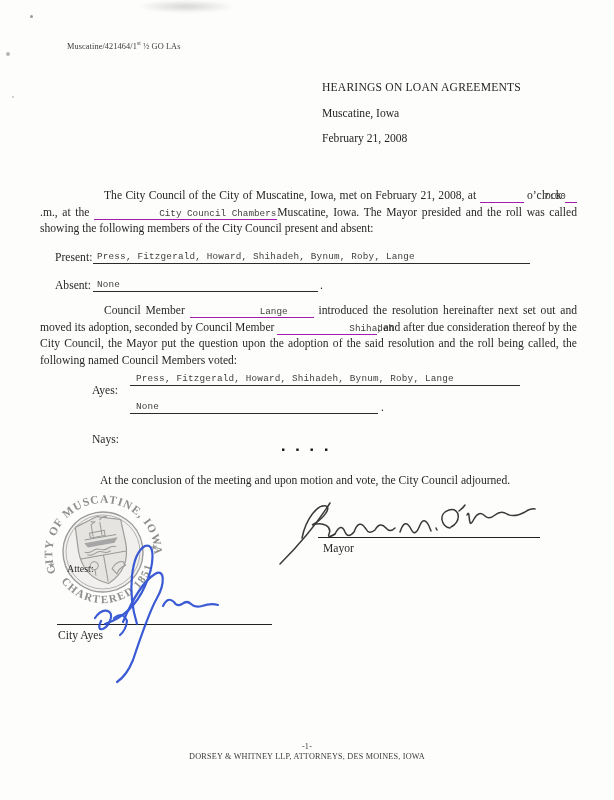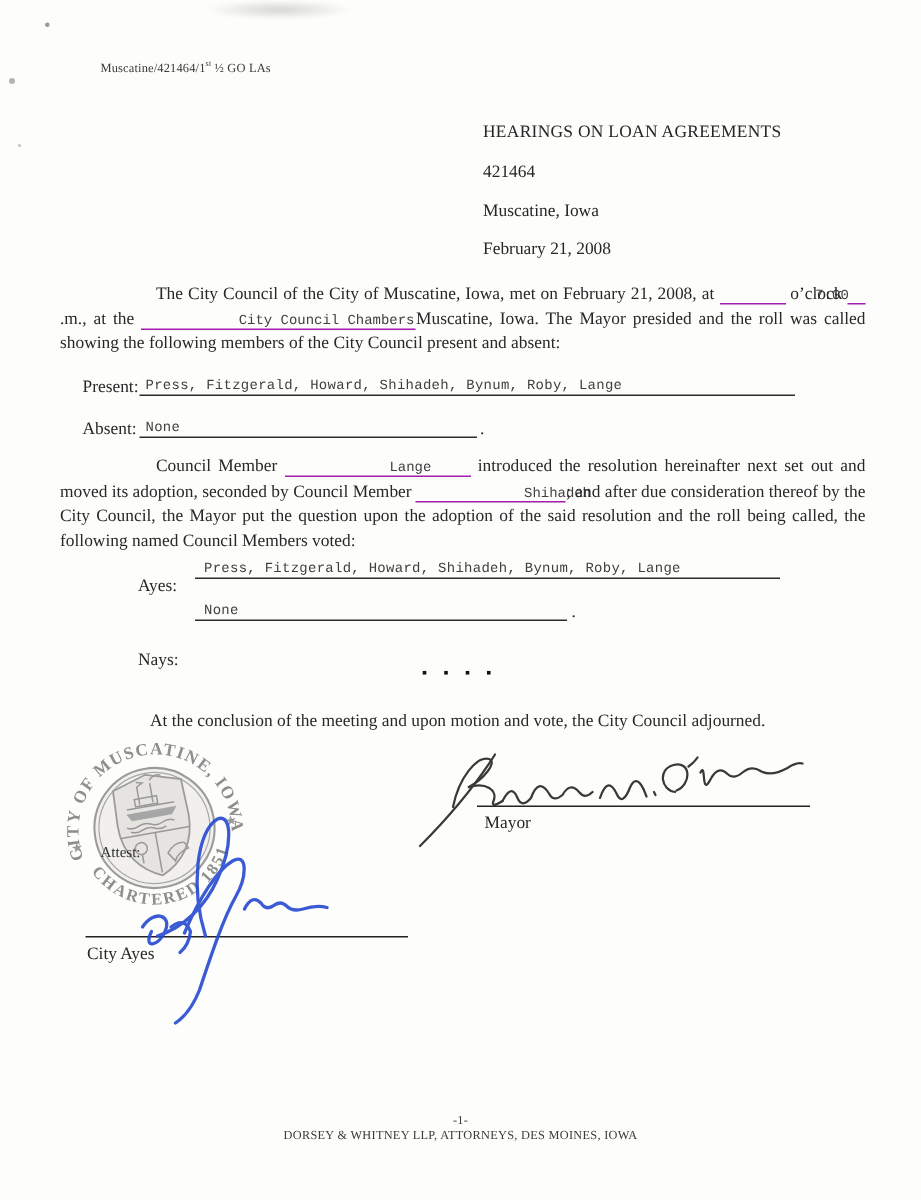--- a/index.html
+++ b/index.html
@@ -46,21 +46,20 @@
 
   <div class="abs smudge"></div>
   <div class="abs speck" style="left:30px;top:15px;width:3px;height:3px;"></div>
   <div class="abs speck" style="left:6px;top:52px;width:4px;height:4px;background:#b5b5b5;"></div>
   <div class="abs speck" style="left:12px;top:96px;width:2px;height:2px;background:#c2c2c2;"></div>
 
   <div class="abs ref" style="left:67px;top:40px;"><span>Muscatine/421464/1</span><sup>st</sup><span> ½ GO LAs</span></div>
 
   <div class="abs title-block">
     <div class="title-l2">HEARINGS ON LOAN AGREEMENTS</div>
-    <div style="margin-top:12px;">421464</div>
     <div style="margin-top:11px;">Muscatine, Iowa</div>
     <div style="margin-top:10px;">February 21, 2008</div>
   </div>
 
   <p class="abs para" style="top:188px;margin:0;"><span>The City Council of the City of Muscatine, Iowa, met on February 21, 2008, at </span><span class="ifield" style="width:44px;text-align:center;">7:00</span><span> o’clock </span><span class="ifield" style="width:12px;text-align:center;">p</span><span>.m., at the </span><span class="ifield" style="padding:0 1px;">City Council Chambers</span><span>Muscatine, Iowa.  The Mayor presided and the roll was called showing the following members of the City Council present and absent:</span></p>
 
   <div class="abs label" style="left:55px;top:250px;">Present:</div>
   <div class="abs blank" style="left:93px;top:249px;width:437px;">
       <span class="typed" style="position:absolute;left:4px;top:2px;">Press, Fitzgerald, Howard, Shihadeh, Bynum, Roby, Lange</span>
     </div>

